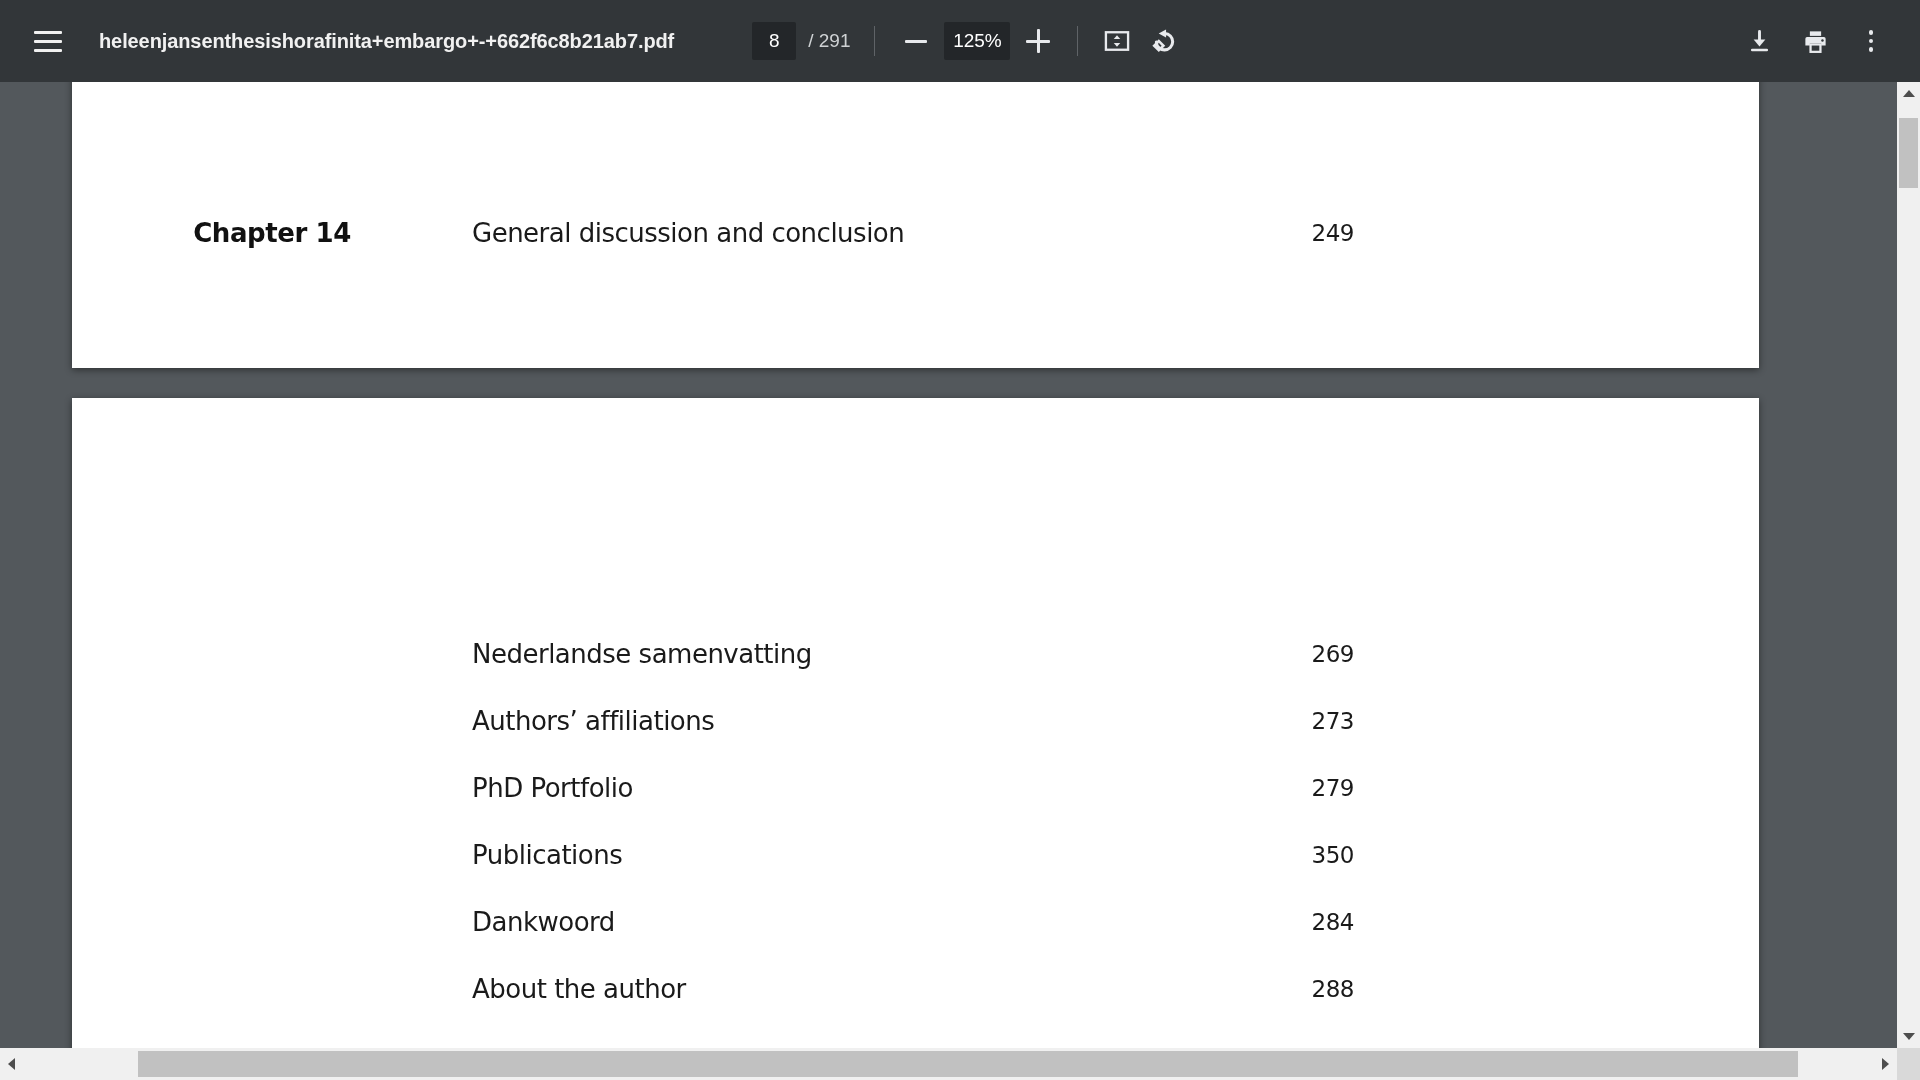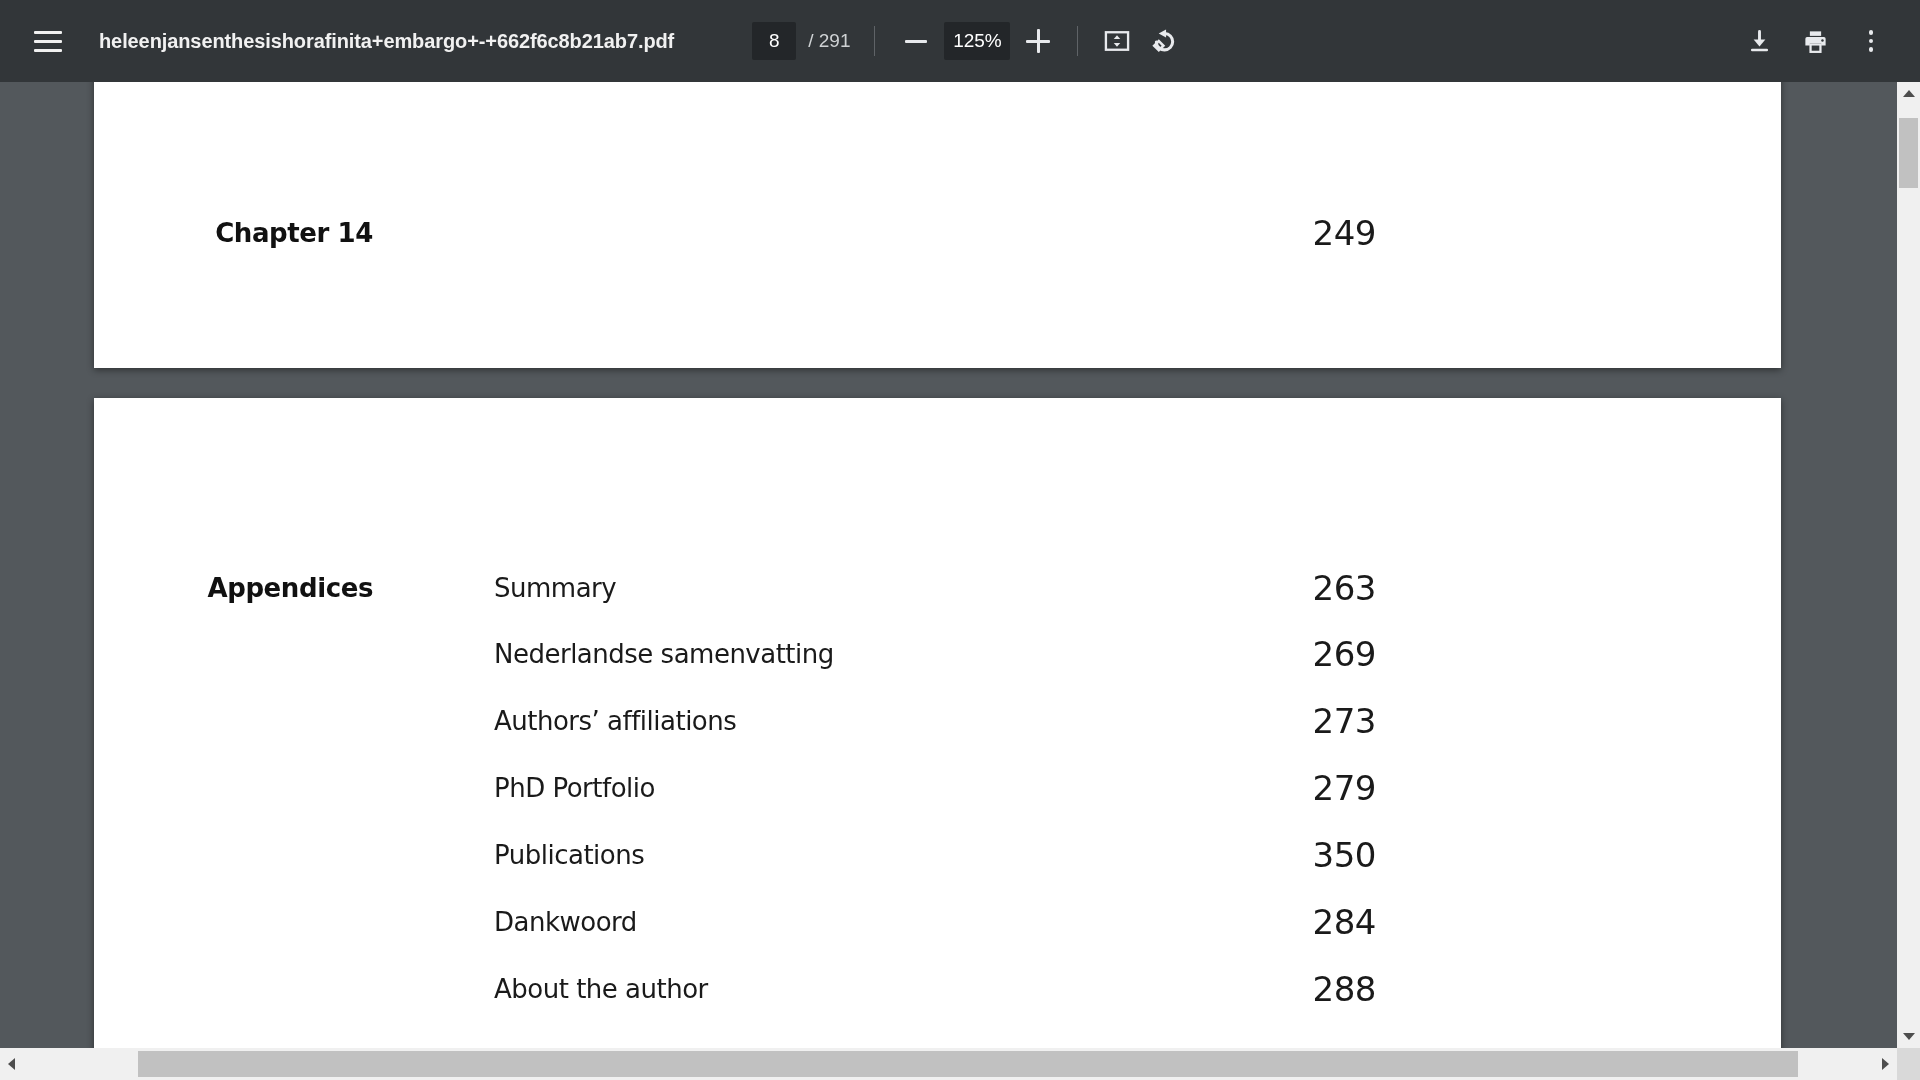--- a/index.html
+++ b/index.html
@@ -181,21 +181,21 @@
     top: 82px;
     left: 0;
     width: 1897px;
     height: 966px;
     overflow: hidden;
     background: #53585c;
   }
 
   .page {
     position: absolute;
-    left: 94px;
+    left: 72px;
     width: 1687px;
     background: #ffffff;
     box-shadow: 0 2px 7px rgba(0,0,0,0.45);
   }
 
   .page-a { top: -52px; height: 338px; }
   .page-b { top: 316px; height: 1120px; }
 
   .toc-row {
     position: absolute;
@@ -226,21 +226,21 @@
     font-weight: 400;
     white-space: nowrap;
     letter-spacing: -0.5px;
   }
 
   .toc-page {
     position: absolute;
     left: 1160px;
     width: 122px;
     text-align: right;
-    font-size: 34px;
+    font-size: 23px;
     color: #1a1a1a;
     letter-spacing: -0.5px;
   }
 
   
   .vscroll {
     position: absolute;
     top: 82px;
     right: 0;
     width: 23px;
@@ -407,30 +407,26 @@
         </span>
       </div>
     </div>
   </div>
 
   <div class="doc-area">
 
     <div class="page page-a">
       <div class="toc-row" style="top: 180px;">
         <span class="toc-label">Chapter 14</span>
+        <span class="toc-title">General discussion and conclusion</span>
         <span class="toc-page">249</span>
       </div>
     </div>
 
     <div class="page page-b">
-      <div class="toc-row" style="top: 167px;">
-        <span class="toc-label">Appendices</span>
-        <span class="toc-title">Summary</span>
-        <span class="toc-page">263</span>
-      </div>
       <div class="toc-row" style="top: 233px;">
         <span class="toc-label"></span>
         <span class="toc-title">Nederlandse samenvatting</span>
         <span class="toc-page">269</span>
       </div>
       <div class="toc-row" style="top: 300px;">
         <span class="toc-label"></span>
         <span class="toc-title">Authors’ affiliations</span>
         <span class="toc-page">273</span>
       </div>

